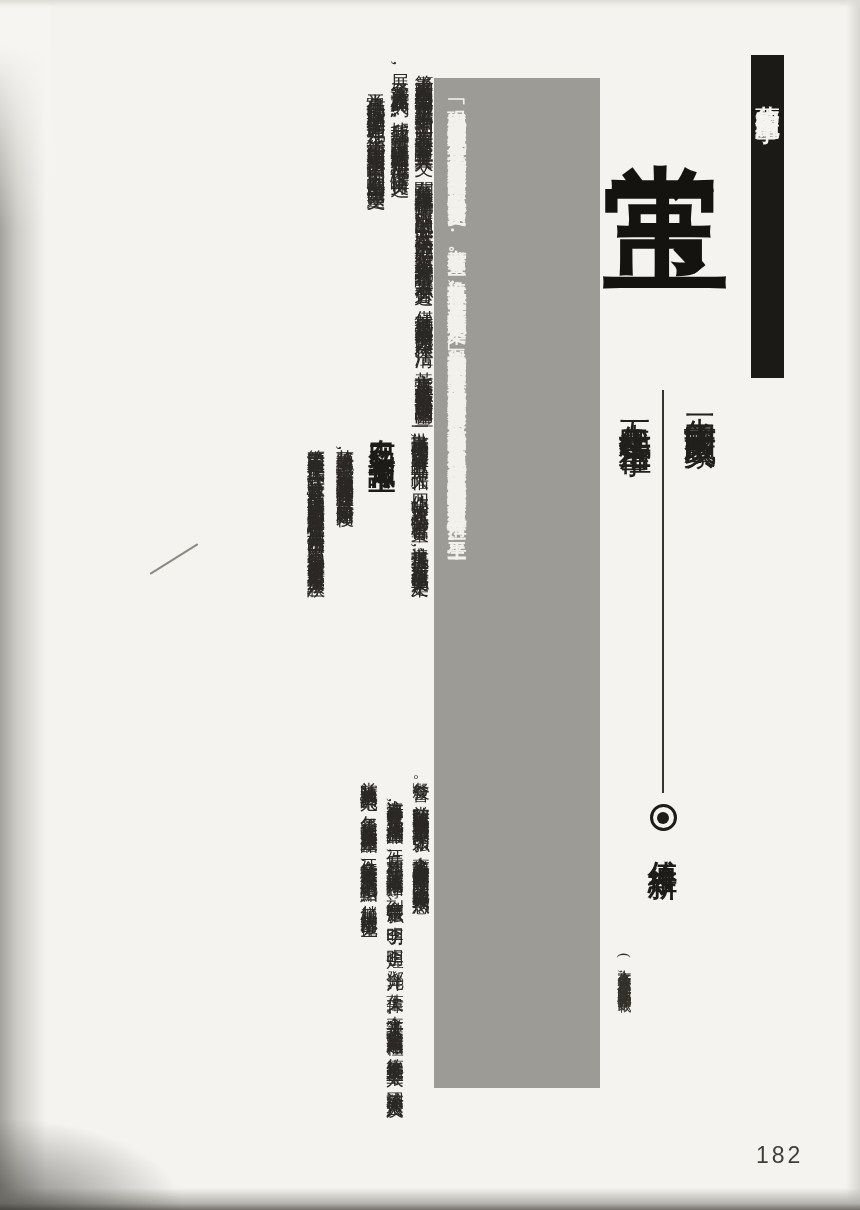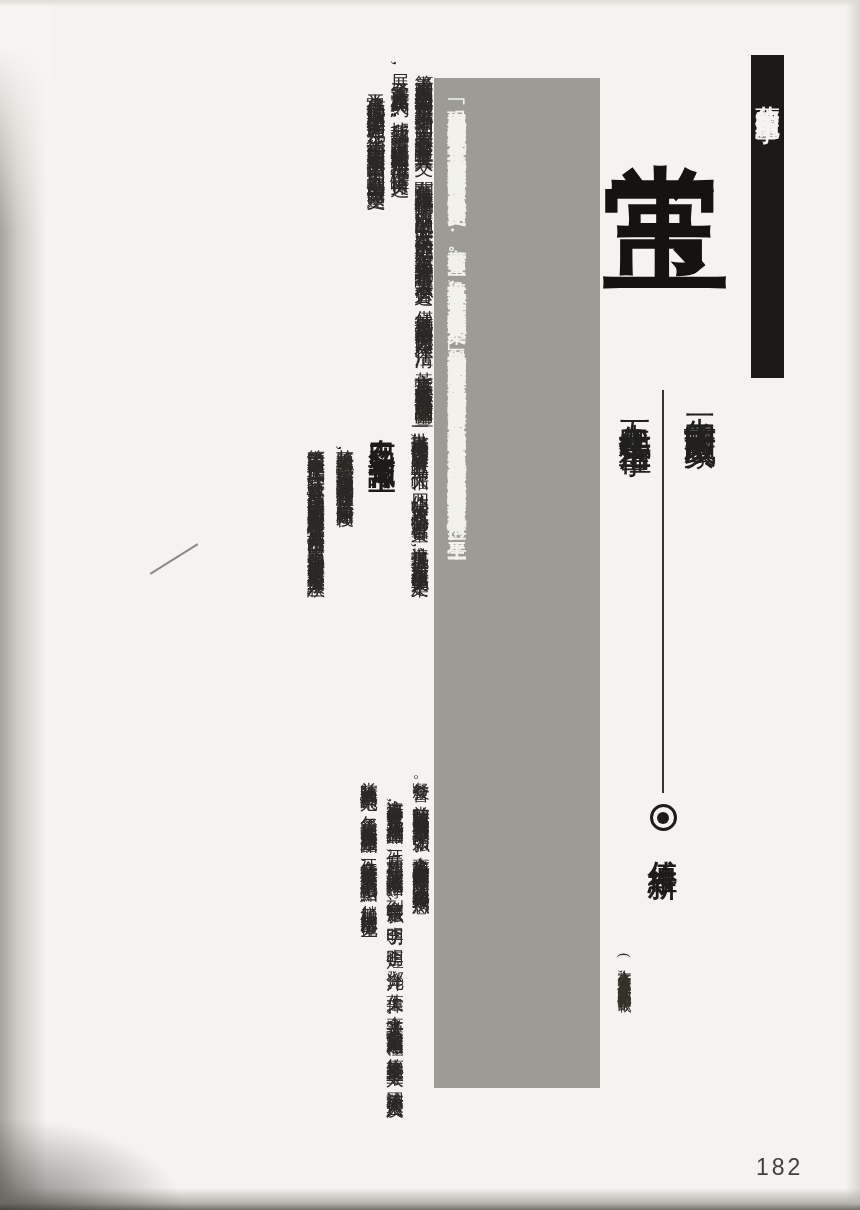--- a/index.html
+++ b/index.html
@@ -77,21 +77,21 @@
   .para { margin:0; }
   .indent { text-indent:1em; }
   .sub-heading { margin:0; font-size:27px; font-weight:700; letter-spacing:5px;
     line-height:46px; color:#1d1c18; }
 
   
   .artifact { position:absolute; left:146px; top:558px; width:56px; height:0;
     border-top:2px solid #716f68; transform:rotate(-32deg); opacity:.8; }
   .page-number { position:absolute; left:756px; top:1142px; font-size:23px;
     letter-spacing:3px; color:#403e39;
-    font-family:"Liberation Sans","DejaVu Sans",sans-serif;margin-top:12px; }
+    font-family:"Liberation Sans","DejaVu Sans",sans-serif; }
 </style>
 </head>
 <body>
 
 <div class="page">
 
   <div class="edge edge-left"></div>
   <div class="edge edge-left-topfade"></div>
   <div class="edge edge-right"></div>
   <div class="edge edge-top"></div>

